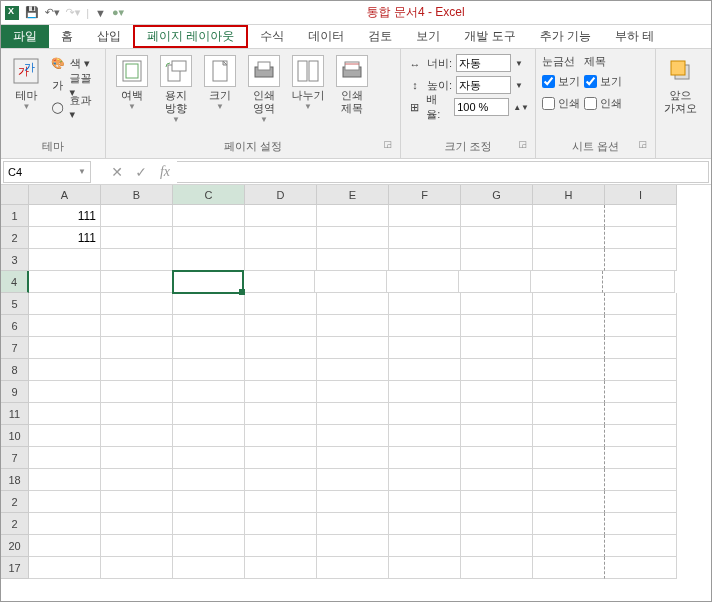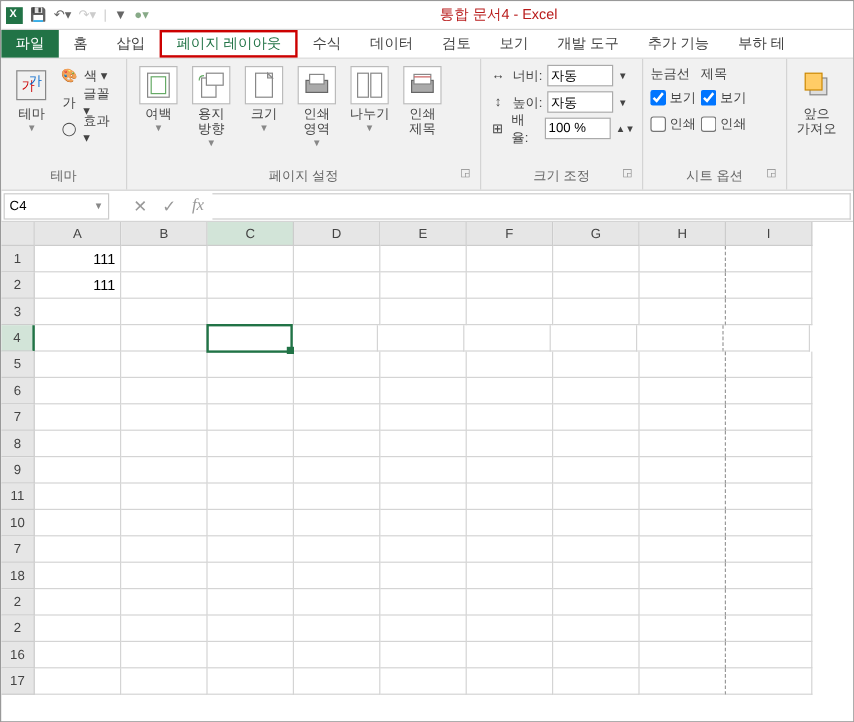--- a/index.html
+++ b/index.html
@@ -308,21 +308,21 @@
       <div class="rowhead">6</div>
       <div class="rowhead">7</div>
       <div class="rowhead">8</div>
       <div class="rowhead">9</div>
       <div class="rowhead">11</div>
       <div class="rowhead">10</div>
       <div class="rowhead">7</div>
       <div class="rowhead">18</div>
       <div class="rowhead">2</div>
       <div class="rowhead">2</div>
-      <div class="rowhead">16</div>
+      <div class="rowhead">20</div>
       <div class="rowhead">17</div>
     </div>
   <div class="cells" id="cells">
       <div class="row">
         <div class="cell" style="width: 72px;">111</div>
         <div class="cell" style="width: 72px;"></div>
         <div class="cell" style="width: 72px;"></div>
         <div class="cell" style="width: 72px;"></div>
         <div class="cell" style="width: 72px;"></div>
         <div class="cell" style="width: 72px;"></div>

